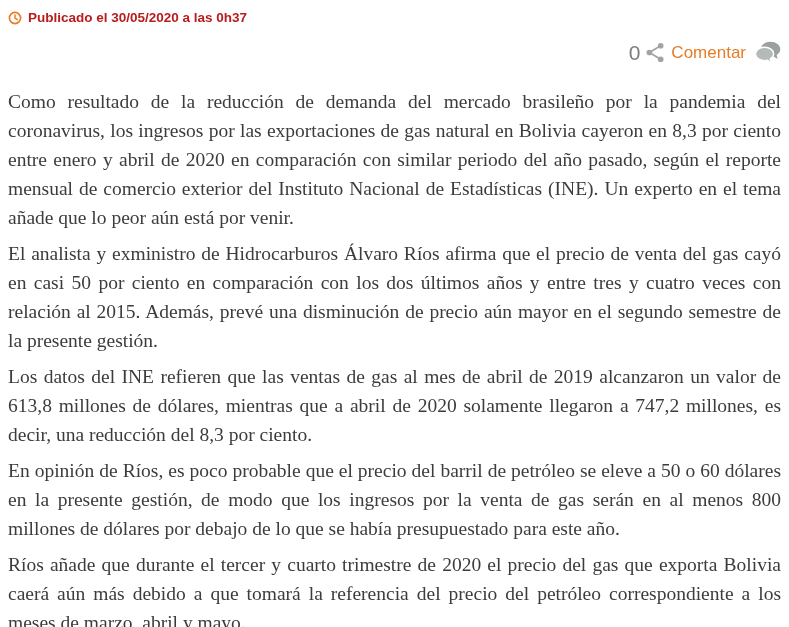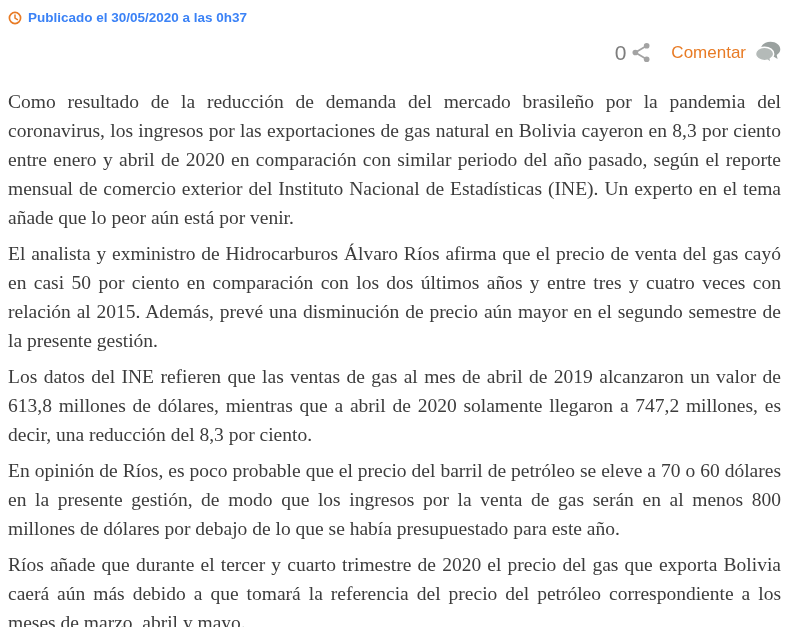--- a/index.html
+++ b/index.html
@@ -18,21 +18,21 @@
     width: 789px;
     height: 627px;
     padding: 8px 8px 0 8px;
     overflow: hidden;
   }
   
   .meta-row {
     display: flex;
     align-items: center;
     gap: 6px;
-    color: #3b82f6;
+    color: #b91c1c;
     font-size: 13.5px;
     font-weight: 700;
     padding-top: 2px;
   }
   .meta-row .clock { display: inline-flex; }
   
   .actions-row {
     display: flex;
     justify-content: flex-end;
     align-items: center;
@@ -46,21 +46,21 @@
   }
   .share-icon-wrap {
     display: inline-flex;
     margin-left: 5px;
     cursor: pointer;
   }
   .comment-link {
     color: #e87b25;
     font-size: 17px;
     line-height: 1;
-    margin-left: 20px;
+    margin-left: 6px;
     text-decoration: none;
     cursor: pointer;
   }
   .comment-icon-wrap {
     display: inline-flex;
     margin-left: 8px;
     cursor: pointer;
   }
   
   .article {
@@ -106,17 +106,17 @@
         <path d="M16.5 0.8 c5.4 0 9.8 3.3 9.8 7.4 0 2.3-1.4 4.4-3.6 5.7 l0.9 4.1 -4-2.6 c-1 0.2-2 0.3-3.1 0.3 -5.4 0-9.8-3.3-9.8-7.5 0-4.1 4.4-7.4 9.8-7.4 z" fill="#9aa19f"></path>
         <path d="M10.6 6.2 c-5 0-9.1 3-9.1 6.7 0 3.7 4.1 6.7 9.1 6.7 1 0 1.9-0.1 2.8-0.3 l3.8 2.4 -0.9-3.9 c2.1-1.2 3.4-3 3.4-4.9 0-3.7-4.1-6.7-9.1-6.7 z" fill="#b4bab8" stroke="#ffffff" stroke-width="1.4"></path>
       </svg>
     </span>
   </div>
 
   <div class="article">
     <p>Como resultado de la reducción de demanda del mercado brasileño por la pandemia del coronavirus, los ingresos por las exportaciones de gas natural en Bolivia cayeron en 8,3 por ciento entre enero y abril de 2020 en comparación con similar periodo del año pasado, según el reporte mensual de comercio exterior del Instituto Nacional de Estadísticas (INE). Un experto en el tema añade que lo peor aún está por venir.</p>
     <p>El analista y exministro de Hidrocarburos Álvaro Ríos afirma que el precio de venta del gas cayó en casi 50 por ciento en comparación con los dos últimos años y entre tres y cuatro veces con relación al 2015. Además, prevé una disminución de precio aún mayor en el segundo semestre de la presente gestión.</p>
     <p>Los datos del INE refieren que las ventas de gas al mes de abril de 2019 alcanzaron un valor de 613,8 millones de dólares, mientras que a abril de 2020 solamente llegaron a 747,2 millones, es decir, una reducción del 8,3 por ciento.</p>
-    <p>En opinión de Ríos, es poco probable que el precio del barril de petróleo se eleve a 70 o 60 dólares en la presente gestión, de modo que los ingresos por la venta de gas serán en al menos 800 millones de dólares por debajo de lo que se había presupuestado para este año.</p>
+    <p>En opinión de Ríos, es poco probable que el precio del barril de petróleo se eleve a 50 o 60 dólares en la presente gestión, de modo que los ingresos por la venta de gas serán en al menos 800 millones de dólares por debajo de lo que se había presupuestado para este año.</p>
     <p>Ríos añade que durante el tercer y cuarto trimestre de 2020 el precio del gas que exporta Bolivia caerá aún más debido a que tomará la referencia del precio del petróleo correspondiente a los meses de marzo, abril y mayo.</p>
   </div>
 
 </div>
 
 </body></html>

